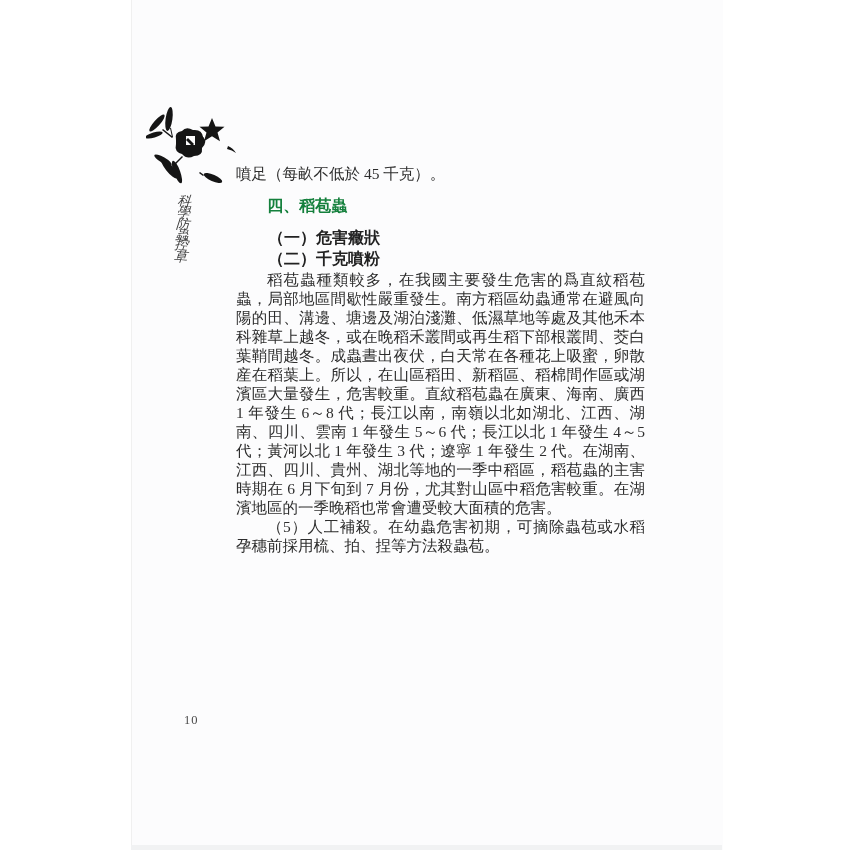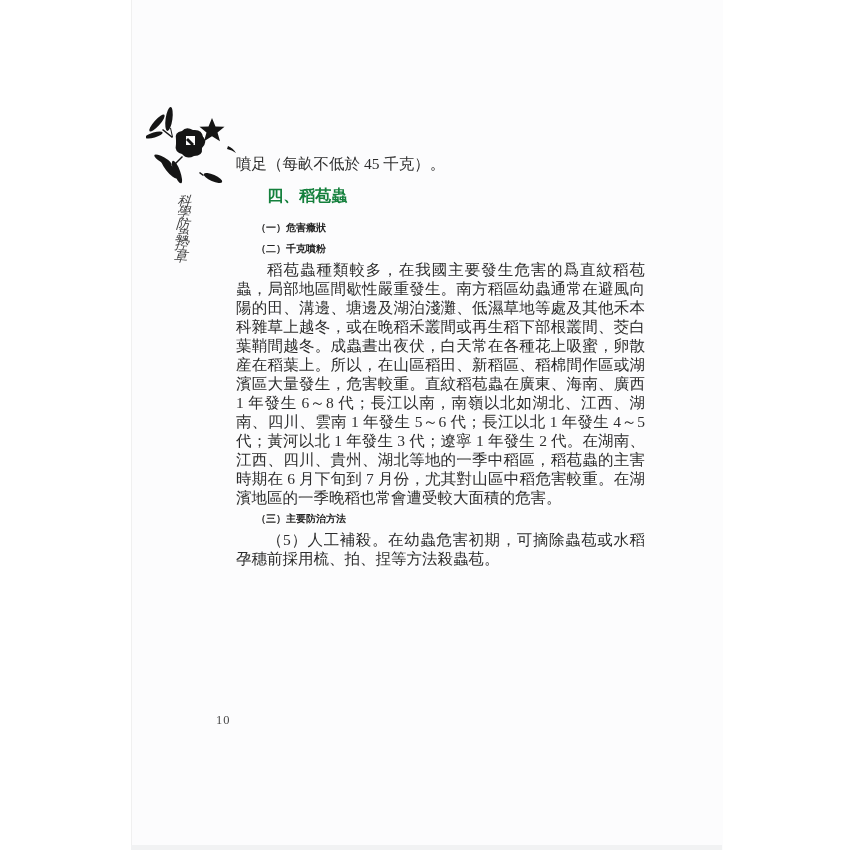--- a/index.html
+++ b/index.html
@@ -21,37 +21,37 @@
     position:absolute;left:146px;top:106px;width:94px;height:100px;
   }
   .slogan{
     position:absolute;left:170px;top:183px;height:175px;
     writing-mode:vertical-rl;text-orientation:upright;
     font-size:13.5px;letter-spacing:11px;color:#3c3c3c;
     transform:rotate(4deg);
     font-style:italic;
   }
   .text-col{
-    position:absolute;left:236px;top:154px;width:409px;
+    position:absolute;left:236px;top:164px;width:409px;
     font-size:15.5px;line-height:19px;color:#2d2d2d;
     text-align:justify;
   }
   .text-col p{margin:0;text-indent:2em;}
   p.cont{text-indent:0;}
   h2.chapter{
     font-size:16px;font-weight:bold;color:#15803d;
     margin:13px 0;text-indent:1.95em;line-height:19px;
   }
   h3.sub{
-    font-size:10px;font-weight:bold;color:#222;
+    font-size:16px;font-weight:bold;color:#222;
     margin:2px 0;text-indent:2em;line-height:19px;
   }
   .page-num{
     position:absolute;left:184px;top:713px;
-    font-size:12.5px;color:#4a4a4a;letter-spacing:1px;margin-left:32px;
+    font-size:12.5px;color:#4a4a4a;letter-spacing:1px;
   }
 </style>
 </head>
 <body>
 
 <div class="page-scan"></div>
 <div class="page-bottom-edge"></div>
 
 <svg class="logo" viewBox="0 0 94 100" aria-hidden="true">
   <g fill="#151515" stroke="none">
@@ -85,17 +85,16 @@
 
 <div class="text-col">
   <p class="cont">噴足（每畝不低於 45 千克）。</p>
   <h2 class="chapter">四、稻苞蟲</h2>
 
   <h3 class="sub">（一）危害癥狀</h3>
 
   <h3 class="sub">（二）千克噴粉</h3>
   <p>稻苞蟲種類較多，在我國主要發生危害的爲直紋稻苞蟲，局部地區間歇性嚴重發生。南方稻區幼蟲通常在避風向陽的田、溝邊、塘邊及湖泊淺灘、低濕草地等處及其他禾本科雜草上越冬，或在晚稻禾叢間或再生稻下部根叢間、茭白葉鞘間越冬。成蟲晝出夜伏，白天常在各種花上吸蜜，卵散産在稻葉上。所以，在山區稻田、新稻區、稻棉間作區或湖濱區大量發生，危害較重。直紋稻苞蟲在廣東、海南、廣西 1 年發生 6～8 代；長江以南，南嶺以北如湖北、江西、湖南、四川、雲南 1 年發生 5～6 代；長江以北 1 年發生 4～5 代；黃河以北 1 年發生 3 代；遼寧 1 年發生 2 代。在湖南、江西、四川、貴州、湖北等地的一季中稻區，稻苞蟲的主害時期在 6 月下旬到 7 月份，尤其對山區中稻危害較重。在湖濱地區的一季晚稻也常會遭受較大面積的危害。</p>
 
-  <h3 class="sub">（三）主要防治方法</h3>
   <p>（5）人工補殺。在幼蟲危害初期，可摘除蟲苞或水稻孕穗前採用梳、拍、捏等方法殺蟲苞。</p>
 </div>
 
 <div class="page-num">10</div>
 
 </body></html>

